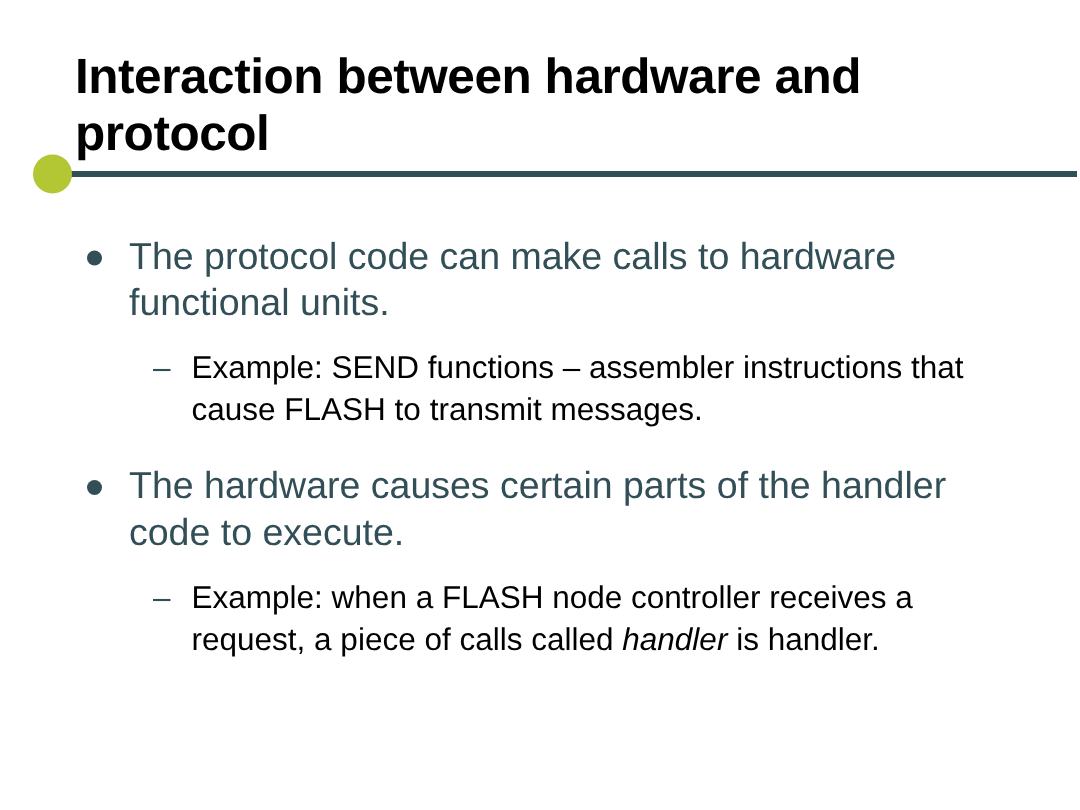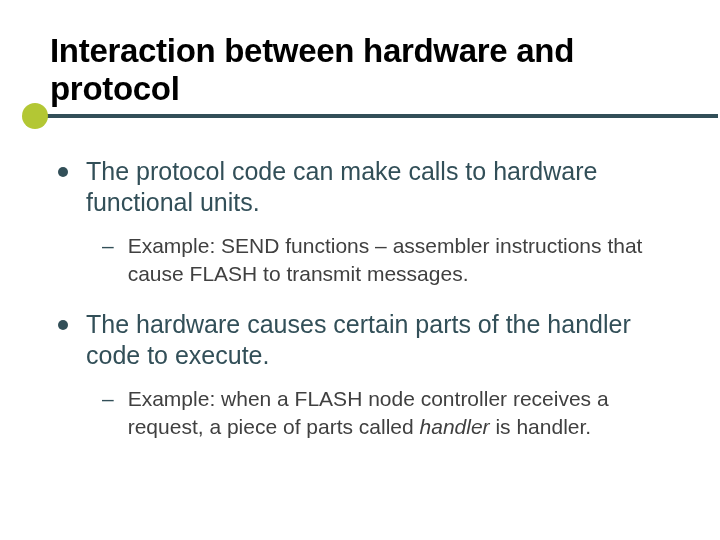--- a/index.html
+++ b/index.html
@@ -75,21 +75,21 @@
   }
   .bullet-l2 .dash {
     font-size: 21px;
     color: #324F58;
     margin-right: 14px;
     flex-shrink: 0;
     line-height: 1.3;
   }
   .bullet-l2 .text {
     font-size: 21px;
-    color: #404040;
+    color: #000000;
     line-height: 1.3;
   }
   .italic { font-style: italic; text-align: center; }
 </style>
 </head>
 <body>
 
 <div class="slide">
 
   <div class="title-block">
@@ -113,19 +113,19 @@
     </div>
 
     <div class="bullet-l1">
       <div class="dot"></div>
       <div class="text">The hardware causes certain parts of the handler code to execute.</div>
     </div>
 
     <div class="bullet-l2">
       <div class="dash">–</div>
       <div class="text">
-        <span>Example: when a FLASH node controller receives a request, a piece of parts called </span><span class="italic">handler</span><span> is handler.</span>
+        <span>Example: when a FLASH node controller receives a request, a piece of calls called </span><span class="italic">handler</span><span> is handler.</span>
       </div>
     </div>
 
   </div>
 
 </div>
 
 </body></html>

